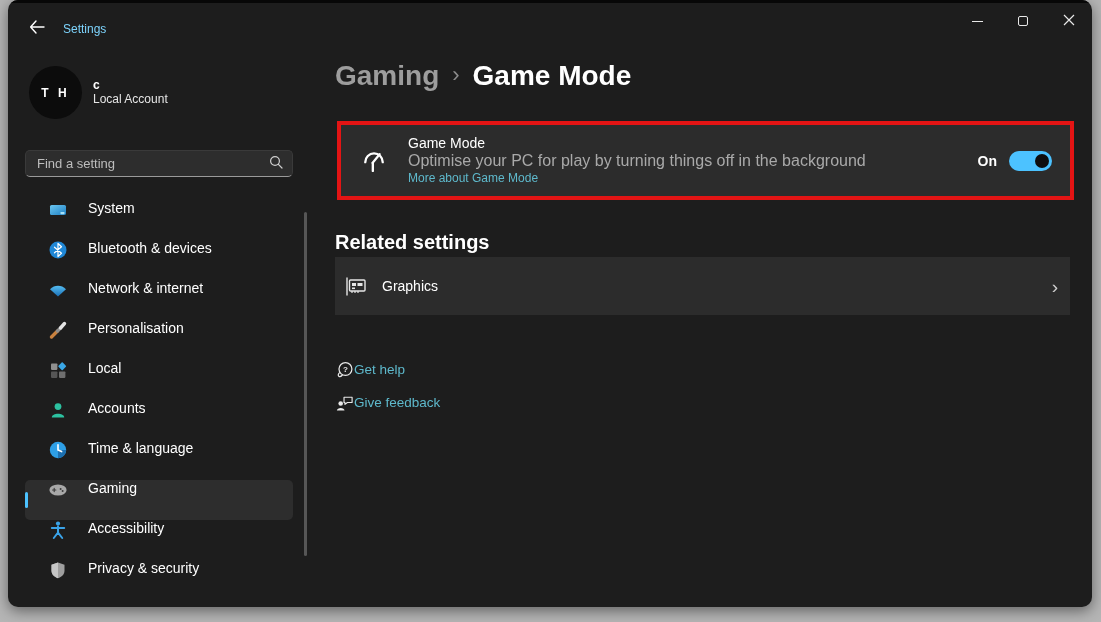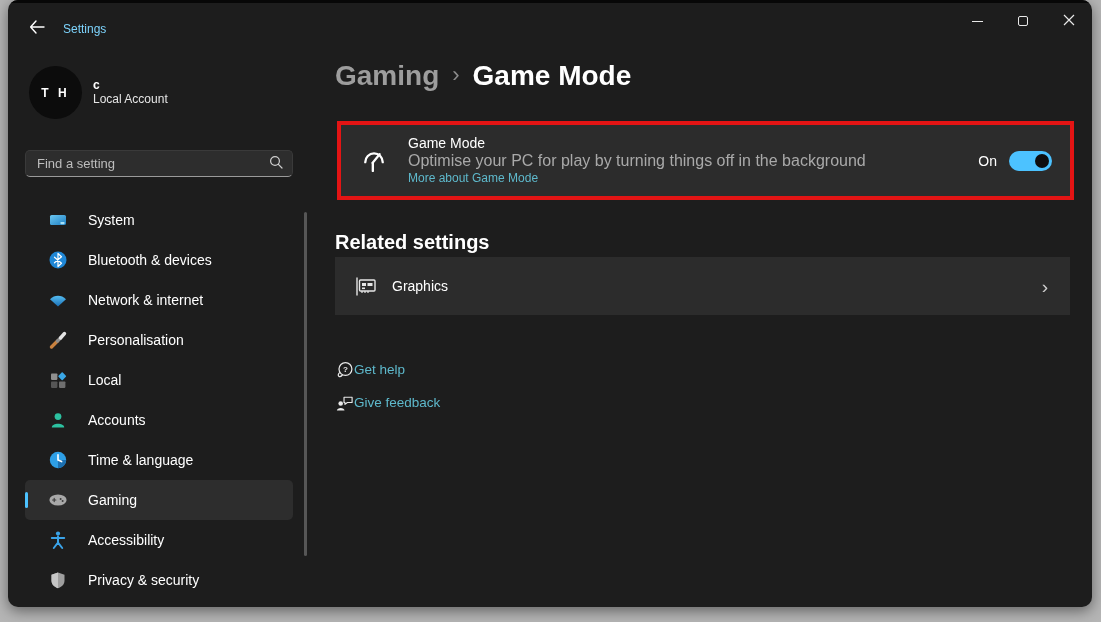--- a/index.html
+++ b/index.html
@@ -36,21 +36,21 @@
   .acc-type { font-size:12px; color:#e6e6e6; line-height:15px; }
 
   .search-box { position:absolute; left:17px; top:150px; width:268px; height:27px;
     background:#2d2d2d; border:1px solid #3a3a3a; border-bottom:1px solid #9a9a9a;
     border-radius:5px; display:flex; align-items:center; padding:0 9px; }
   .search-box input { flex:1; background:transparent; border:none; outline:none;
     color:#cfcfcf; font-size:13px; font-family:inherit; }
   .search-box input::placeholder { color:#bdbdbd; }
 
   .nav { position:absolute; left:17px; top:200px; width:276px; }
-  .nav-item { width:268px; height:40px; display:flex; align-items:center; padding-left:23px;
+  .nav-item { width:268px; height:40px; display:flex; padding-left:23px;
     border-radius:5px; cursor:pointer; position:relative; color:#fff; font-size:14px; }
   .nav-item .ico { width:20px; height:20px; display:flex; align-items:center; justify-content:center; }
   .nav-item .lbl { margin-left:20px; }
   .nav-item.selected { background:#2d2d2d; }
   .nav-item.selected::before { content:""; position:absolute; left:0; top:12px; width:3px; height:16px;
     background:var(--accent); border-radius:2px; }
   .side-scroll { position:absolute; left:296px; top:212px; width:3px; height:344px; background:#565656; border-radius:2px; cursor:pointer; }
 
   
   .breadcrumb { position:absolute; left:327px; top:60px; font-size:28px; font-weight:600; display:flex; align-items:center; }
@@ -60,27 +60,27 @@
 
   .red-box { position:absolute; left:329px; top:121px; width:737px; height:79px;
     border:4px solid var(--annotation-red); }
   .gm-card { width:100%; height:100%; background:#2c2c2c; display:flex; align-items:center; padding:0 18px; }
   .gm-icon { width:30px; display:flex; justify-content:center; }
   .gm-text { margin-left:19px; }
   .gm-title { font-size:14px; color:#fff; line-height:17px; }
   .gm-desc { font-size:16px; color:#a9a9a9; line-height:16px; margin-top:1px; }
   .gm-link { font-size:12px; color:var(--link); line-height:16px; margin-top:1px; cursor:pointer; }
   .gm-spacer { flex:1; }
-  .toggle-label { font-size:14px; color:#fff; margin-right:12px; }
+  .toggle-label { font-size:14px; color:#fff; margin-right:12px;font-weight:bold; }
   .toggle { width:43px; height:20px; border-radius:11px; background:var(--accent); position:relative; cursor:pointer; }
   .toggle .knob { position:absolute; right:3px; top:3px; width:14px; height:14px; border-radius:50%; background:#0e0e0e; }
 
   .related-heading { position:absolute; left:327px; top:231px; font-size:20px; font-weight:700; color:#fff; }
   .graphics-card { position:absolute; left:327px; top:257px; width:735px; height:58px;
-    background:#2c2c2c; border-radius:0; display:flex; align-items:center; padding:0 18px; cursor:pointer; }
+    background:#2c2c2c; border-radius:0; display:flex; align-items:center; padding:0 8px; cursor:pointer; }
   .graphics-card .gfx-ico { width:26px; display:flex; justify-content:center; }
   .graphics-card .lbl { margin-left:13px; font-size:14px; color:#fff; }
   .graphics-card .chev { margin-left:auto; color:#cfcfcf; font-size:19px; line-height:1; padding-right:4px; }
 
   .foot-row { position:absolute; left:326px; display:flex; align-items:center; cursor:pointer; }
   .foot-row .ico { width:20px; display:flex; justify-content:center; }
   .foot-row .lbl { font-size:13.5px; color:var(--link); }
   .row-help { top:360px; }
   .row-feedback { top:393px; }
 </style>

